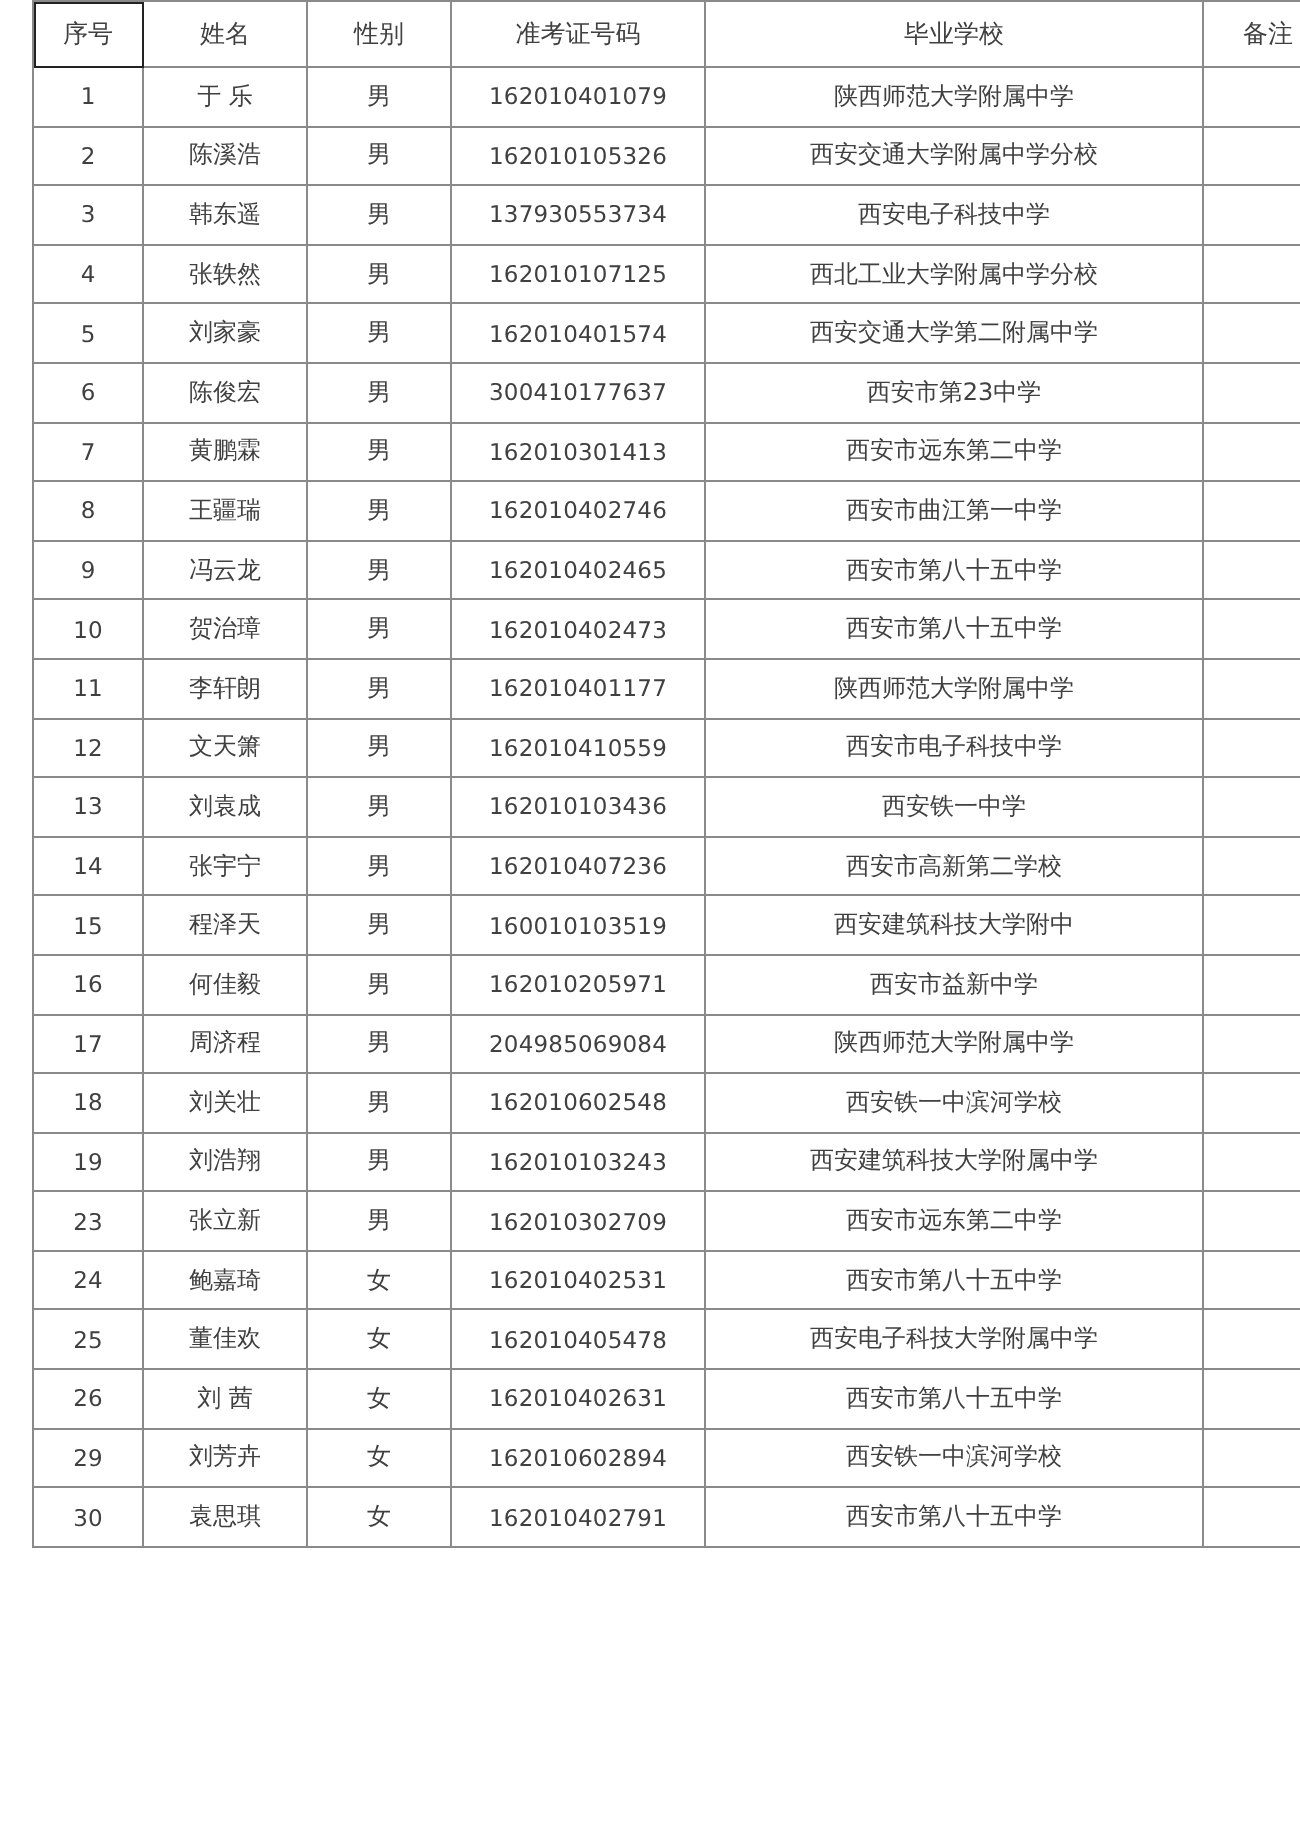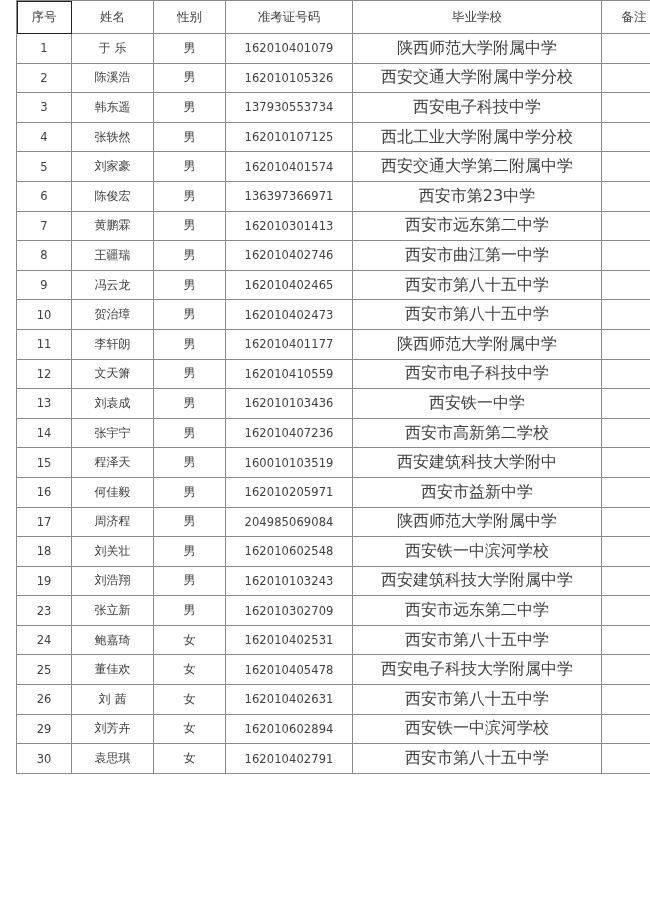--- a/index.html
+++ b/index.html
@@ -21,21 +21,21 @@
     white-space: nowrap;
     overflow: hidden;
     font-weight: normal;
   }
   table.roster thead tr { height: 33px; }
   table.roster tbody tr { height: 29.6px; }
   table.roster th { font-size: 12.5px; }
   table.roster th.selected { outline: 1.5px solid #222222; outline-offset: -1px; }
   .c-id { font-size: 11.5px; letter-spacing: 0.1px; }
   .c-no { font-size: 11.5px; }
-  .c-school { font-size: 16px; }
+  .c-school { font-size: 12px; }
 </style>
 </head>
 <body>
 
 <table class="roster">
   <colgroup>
     <col style="width:55px">
     <col style="width:82px">
     <col style="width:72px">
     <col style="width:127px">
@@ -90,21 +90,21 @@
         <td class="c-name">刘家豪</td>
         <td class="c-gender">男</td>
         <td class="c-id">162010401574</td>
         <td class="c-school">西安交通大学第二附属中学</td>
         <td class="c-note"></td>
       </tr>
       <tr>
         <td class="c-no">6</td>
         <td class="c-name">陈俊宏</td>
         <td class="c-gender">男</td>
-        <td class="c-id">136397366971</td>
+        <td class="c-id">300410177637</td>
         <td class="c-school">西安市第23中学</td>
         <td class="c-note"></td>
       </tr>
       <tr>
         <td class="c-no">7</td>
         <td class="c-name">黄鹏霖</td>
         <td class="c-gender">男</td>
         <td class="c-id">162010301413</td>
         <td class="c-school">西安市远东第二中学</td>
         <td class="c-note"></td>

